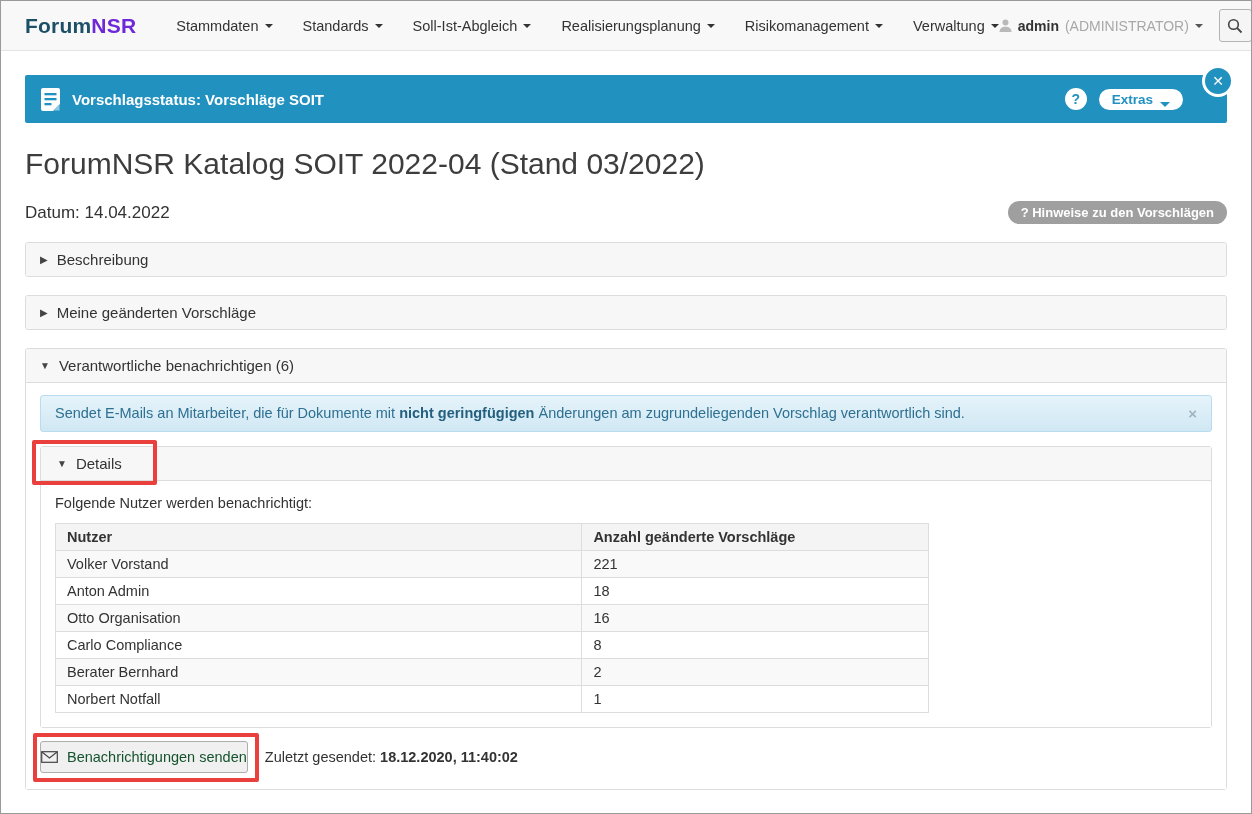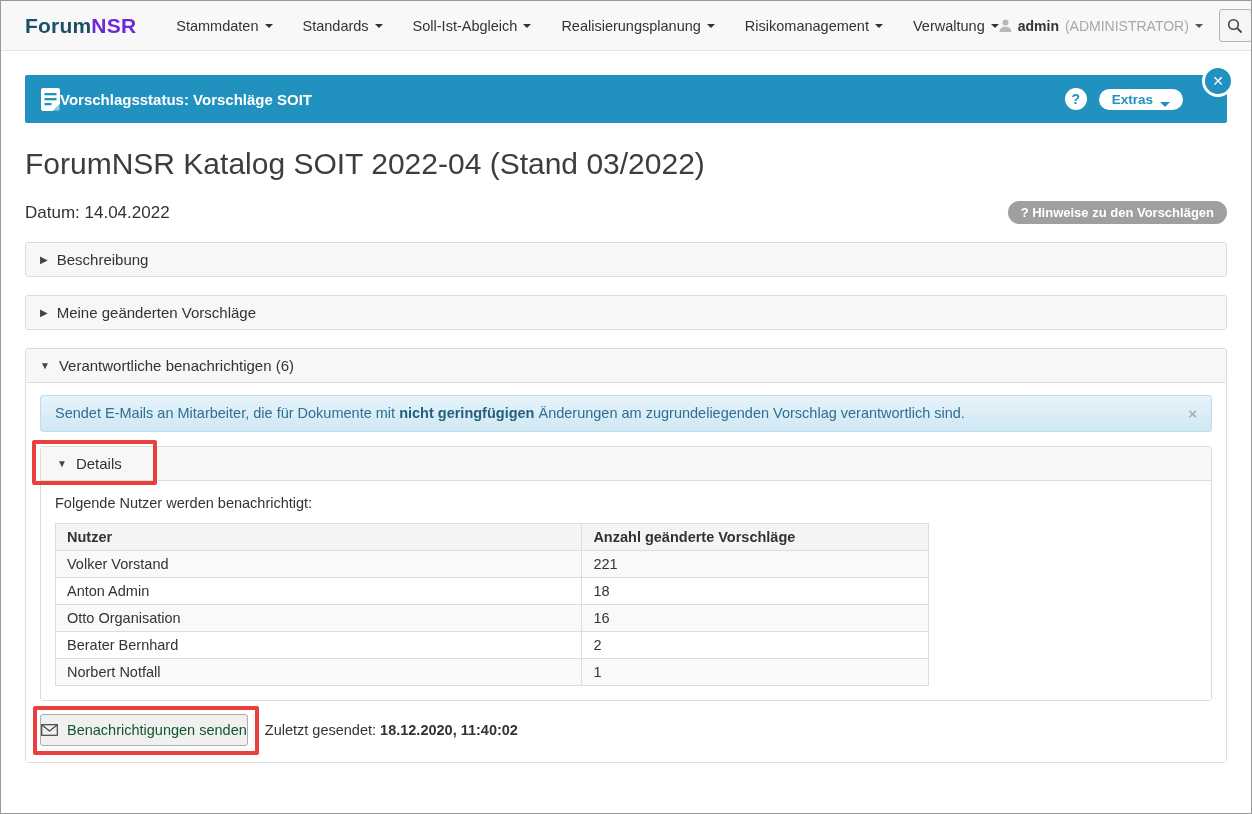--- a/index.html
+++ b/index.html
@@ -22,21 +22,21 @@
   .userbox .urole { color:#a8a8a8; }
   .userbox .caret { border-top-color:#555; }
   .searchbtn { width:33px; height:33px; border:1px solid #b3b3b3; border-radius:3px; background:#f5f5f5;
     display:flex; align-items:center; justify-content:center; cursor:pointer; }
 
   
   .content { padding:0 24px; }
 
   .bluebar { margin-top:24px; height:48px; background:#2191c0; border-radius:2px;
     display:flex; align-items:center; padding:0 16px; position:relative; }
-  .bluebar-title { color:#fff; font-weight:bold; font-size:15px; }
+  .bluebar-title { color:#fff; font-weight:bold; font-size:15px; margin-left:12px; }
   .bluebar-right { margin-left:auto; display:flex; align-items:center; gap:12px; margin-right:28px; }
   .helpcircle { width:22px; height:22px; border-radius:50%; background:#fff; color:#2191c0;
     font-weight:bold; font-size:14px; display:flex; align-items:center; justify-content:center; cursor:pointer; }
   .extras { background:#fff; color:#2191c0; font-weight:bold; font-size:13.5px;
     border-radius:12px; padding:3px 13px; display:flex; align-items:flex-end; gap:7px; cursor:pointer; }
   .extras .caret { border-top-color:#2191c0; border-left-width:5px; border-right-width:5px; border-top-width:5px; }
   .bar-close { position:absolute; top:-10px; right:-7px; width:32px; height:32px; border-radius:50%;
     background:#2191c0; border:3px solid #fff; color:#fff; font-weight:bold; font-size:14px;
     display:flex; align-items:center; justify-content:center; cursor:pointer; }
 
@@ -215,20 +215,24 @@
                   <td class="c1">Volker Vorstand</td>
                   <td class="c2">221</td>
                 </tr>
                 <tr>
                   <td class="c1">Anton Admin</td>
                   <td class="c2">18</td>
                 </tr>
                 <tr>
                   <td class="c1">Otto Organisation</td>
                   <td class="c2">16</td>
+                </tr>
+                <tr>
+                  <td class="c1">Carlo Compliance</td>
+                  <td class="c2">8</td>
                 </tr>
                 <tr>
                   <td class="c1">Berater Bernhard</td>
                   <td class="c2">2</td>
                 </tr>
                 <tr>
                   <td class="c1">Norbert Notfall</td>
                   <td class="c2">1</td>
                 </tr>
               </tbody>

